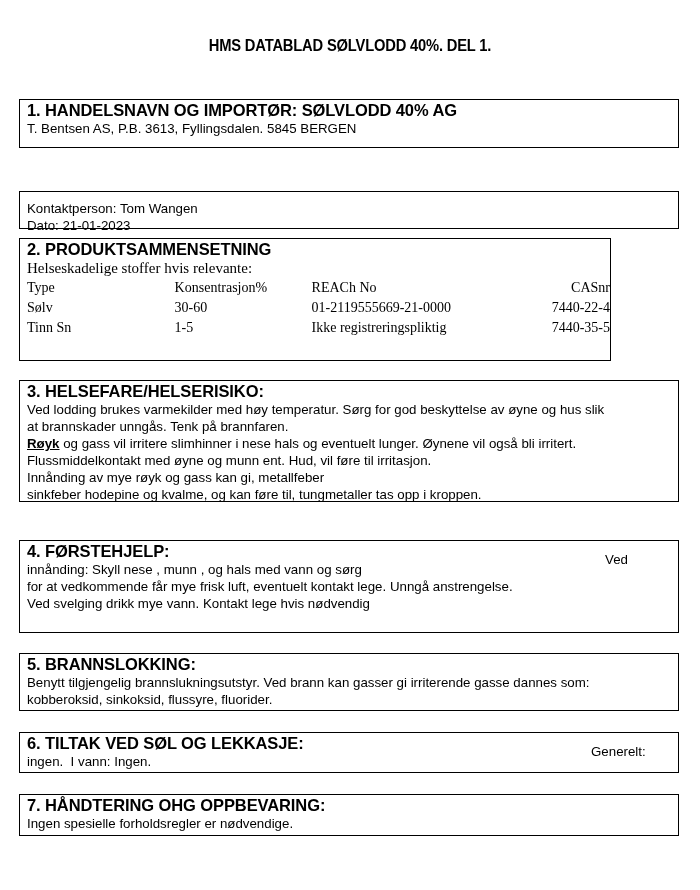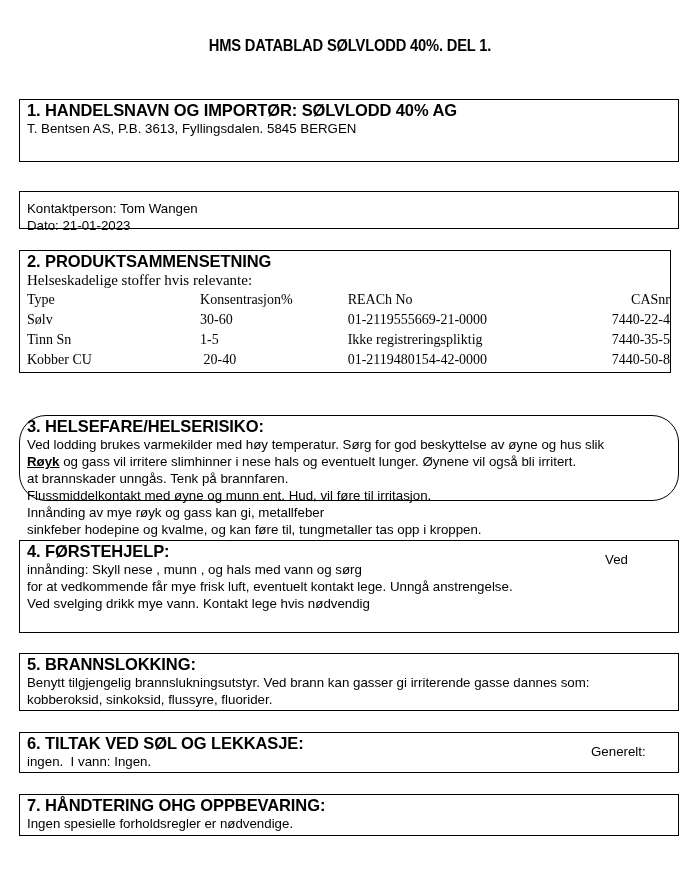--- a/index.html
+++ b/index.html
@@ -19,31 +19,31 @@
   .c-konc { width: 150px; }
   .c-reach { width: 236px; }
   .c-cas { width: 92px; text-align: right; }
   u.royk { font-weight: bold; text-decoration: underline; }
 </style>
 </head>
 <body>
 
 <div class="doc-title">HMS DATABLAD SØLVLODD 40%. DEL 1.</div>
 
-<div class="box" style="top:99px; height:63px;">
+<div class="box" style="top:99px; height:49px;">
   <div class="sec-head">1. HANDELSNAVN OG IMPORTØR: SØLVLODD 40% AG</div>
   <div class="line">T. Bentsen AS, P.B. 3613, Fyllingsdalen. 5845 BERGEN</div>
 </div>
 
 <div class="box thin-left" style="top:191px; height:38px; padding-top:8px;">
   <div class="line">Kontaktperson: Tom Wangen</div>
   <div class="line">Dato: 21-01-2023</div>
 </div>
 
-<div class="box" style="top:250px; height:123px; width:652px;">
+<div class="box" style="top:238px; height:123px; width:592px;">
   <div class="sec-head">2. PRODUKTSAMMENSETNING</div>
   <div class="comp-sub serif">Helseskadelige stoffer hvis relevante:</div>
   <table class="comp-table serif">
     <tbody>
         <tr>
       <td class="c-type">Type</td>
       <td class="c-konc">Konsentrasjon%</td>
       <td class="c-reach">REACh No</td>
       <td class="c-cas">CASnr</td>
     </tr>
@@ -52,35 +52,29 @@
       <td class="c-konc">30-60</td>
       <td class="c-reach">01-2119555669-21-0000</td>
       <td class="c-cas">7440-22-4</td>
     </tr>
     <tr>
       <td class="c-type">Tinn Sn</td>
       <td class="c-konc">1-5</td>
       <td class="c-reach">Ikke registreringspliktig</td>
       <td class="c-cas">7440-35-5</td>
     </tr>
-    <tr>
-      <td class="c-type">Kobber CU</td>
-      <td class="c-konc" style="white-space:pre;"> 20-40</td>
-      <td class="c-reach">01-2119480154-42-0000</td>
-      <td class="c-cas">7440-50-8</td>
-    </tr>
   </tbody>
     </table>
 </div>
 
-<div class="box" style="top:415px; height:86px;border-radius:27px;">
+<div class="box" style="top:380px; height:122px;">
   <div class="sec-head">3. HELSEFARE/HELSERISIKO:</div>
   <div class="line">Ved lodding brukes varmekilder med høy temperatur. Sørg for god beskyttelse av øyne og hus slik</div>
+  <div class="line">at brannskader unngås. Tenk på brannfaren.</div>
   <div class="line"><u class="royk">Røyk</u><span> og gass vil irritere slimhinner i nese hals og eventuelt lunger. Øynene vil også bli irritert.</span></div>
-  <div class="line">at brannskader unngås. Tenk på brannfaren.</div>
   <div class="line">Flussmiddelkontakt med øyne og munn ent. Hud, vil føre til irritasjon.</div>
   <div class="line">Innånding av mye røyk og gass kan gi, metallfeber</div>
   <div class="line">sinkfeber hodepine og kvalme, og kan føre til, tungmetaller tas opp i kroppen.</div>
 </div>
 
 <div class="box" style="top:540px; height:93px;">
   <div class="head-row">
     <div class="sec-head">4. FØRSTEHJELP:</div>
     <span class="head-right" style="left:578px;">Ved</span>
   </div>

